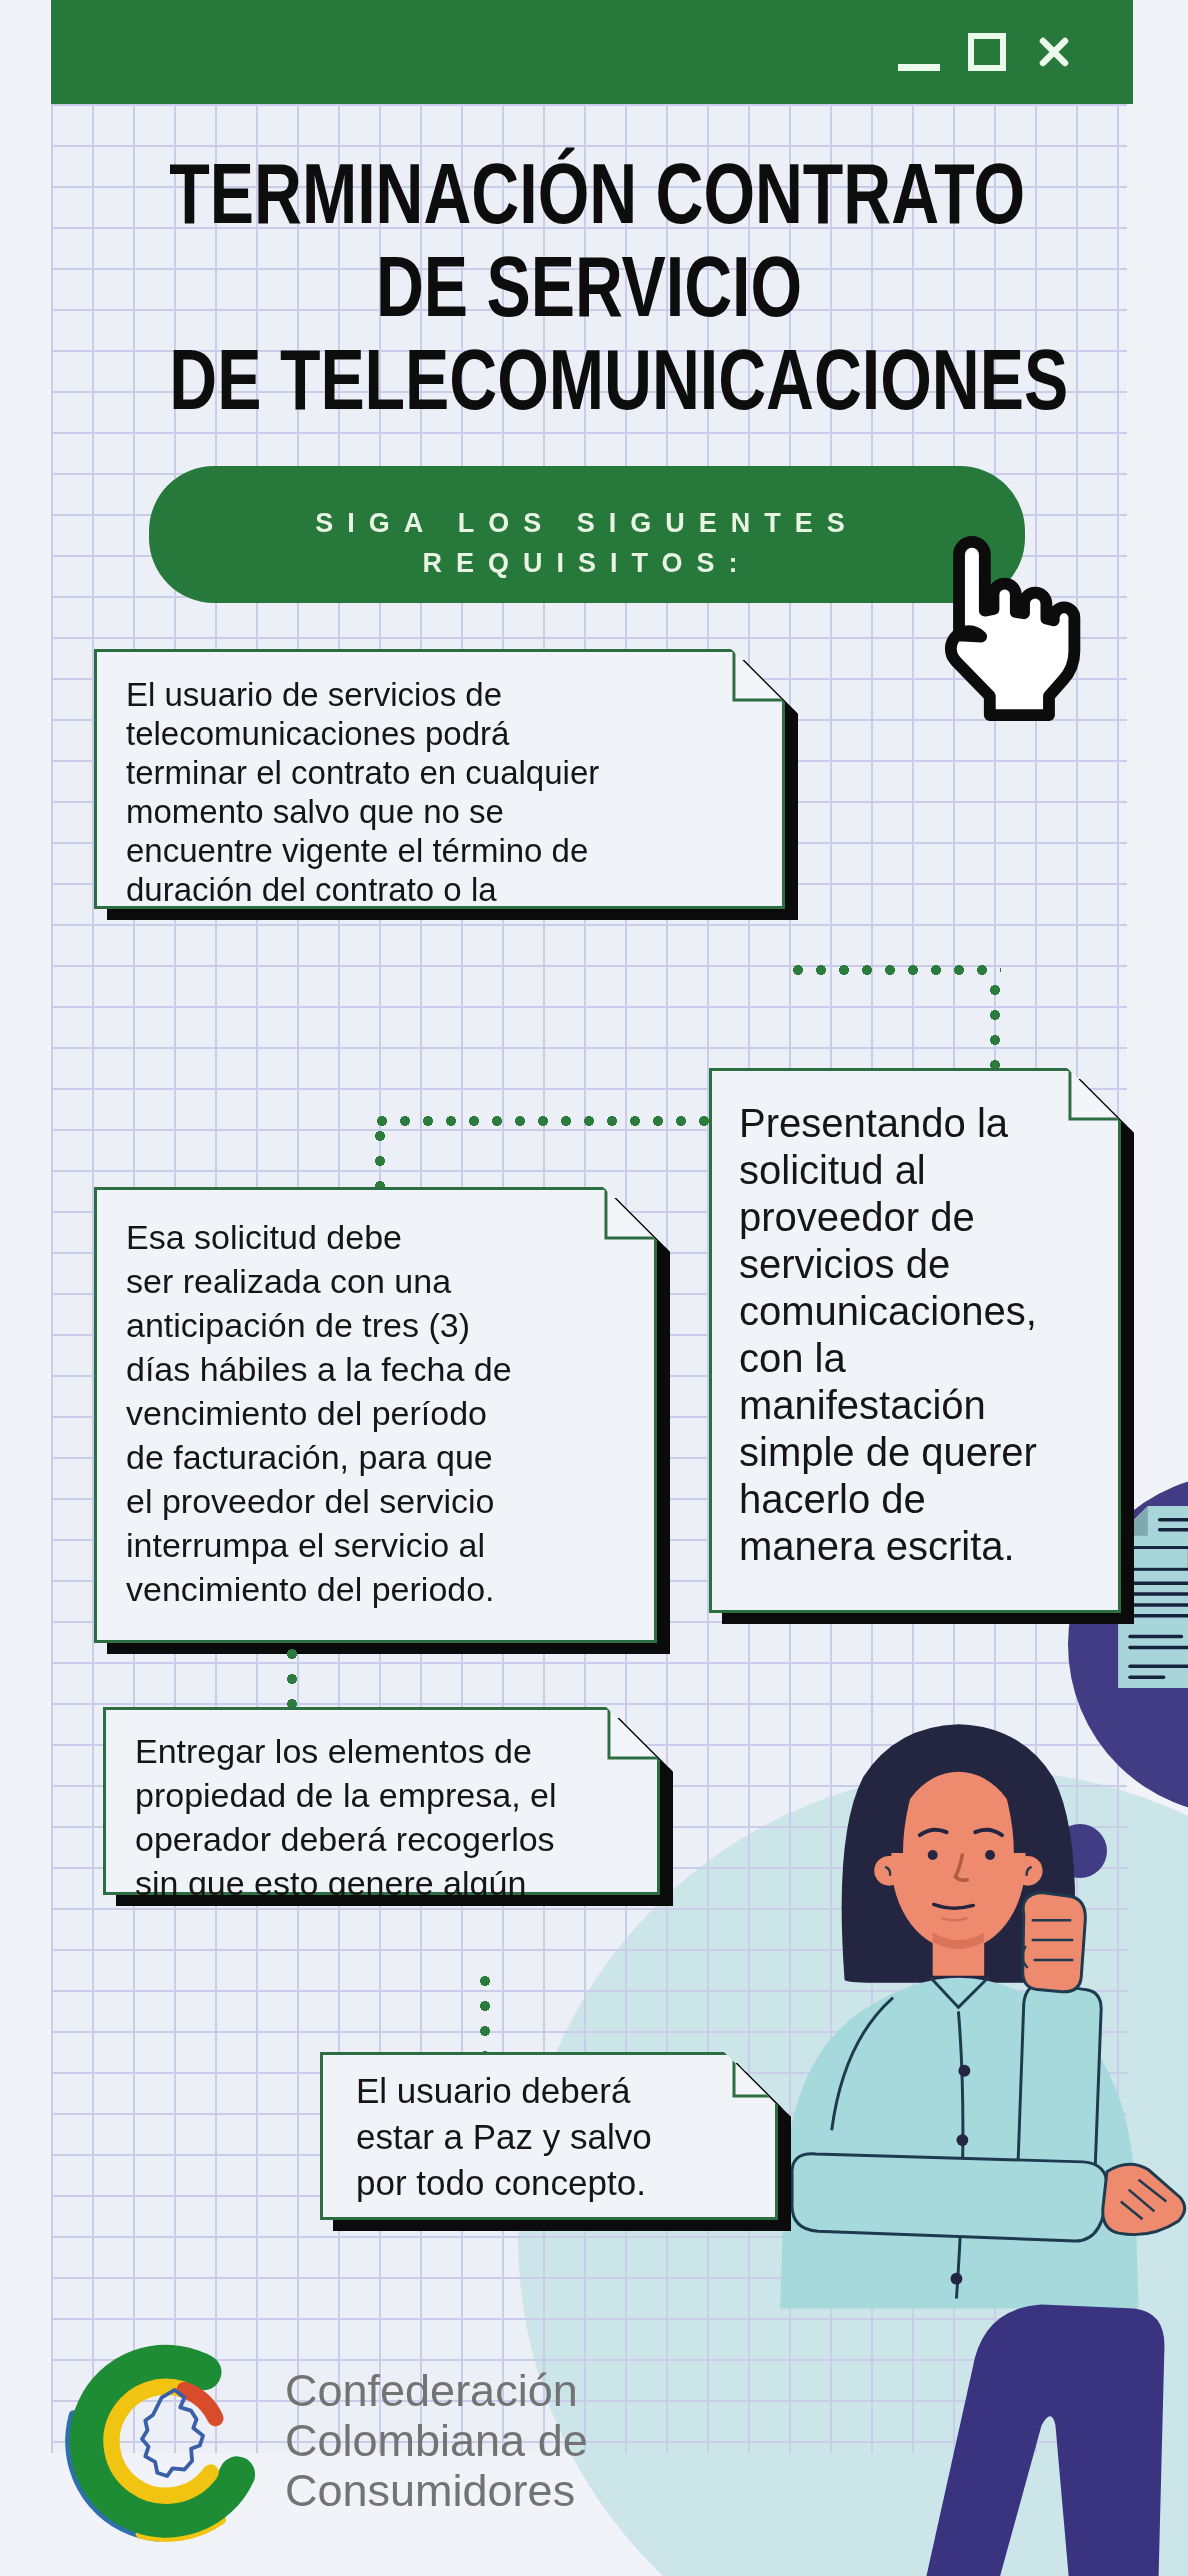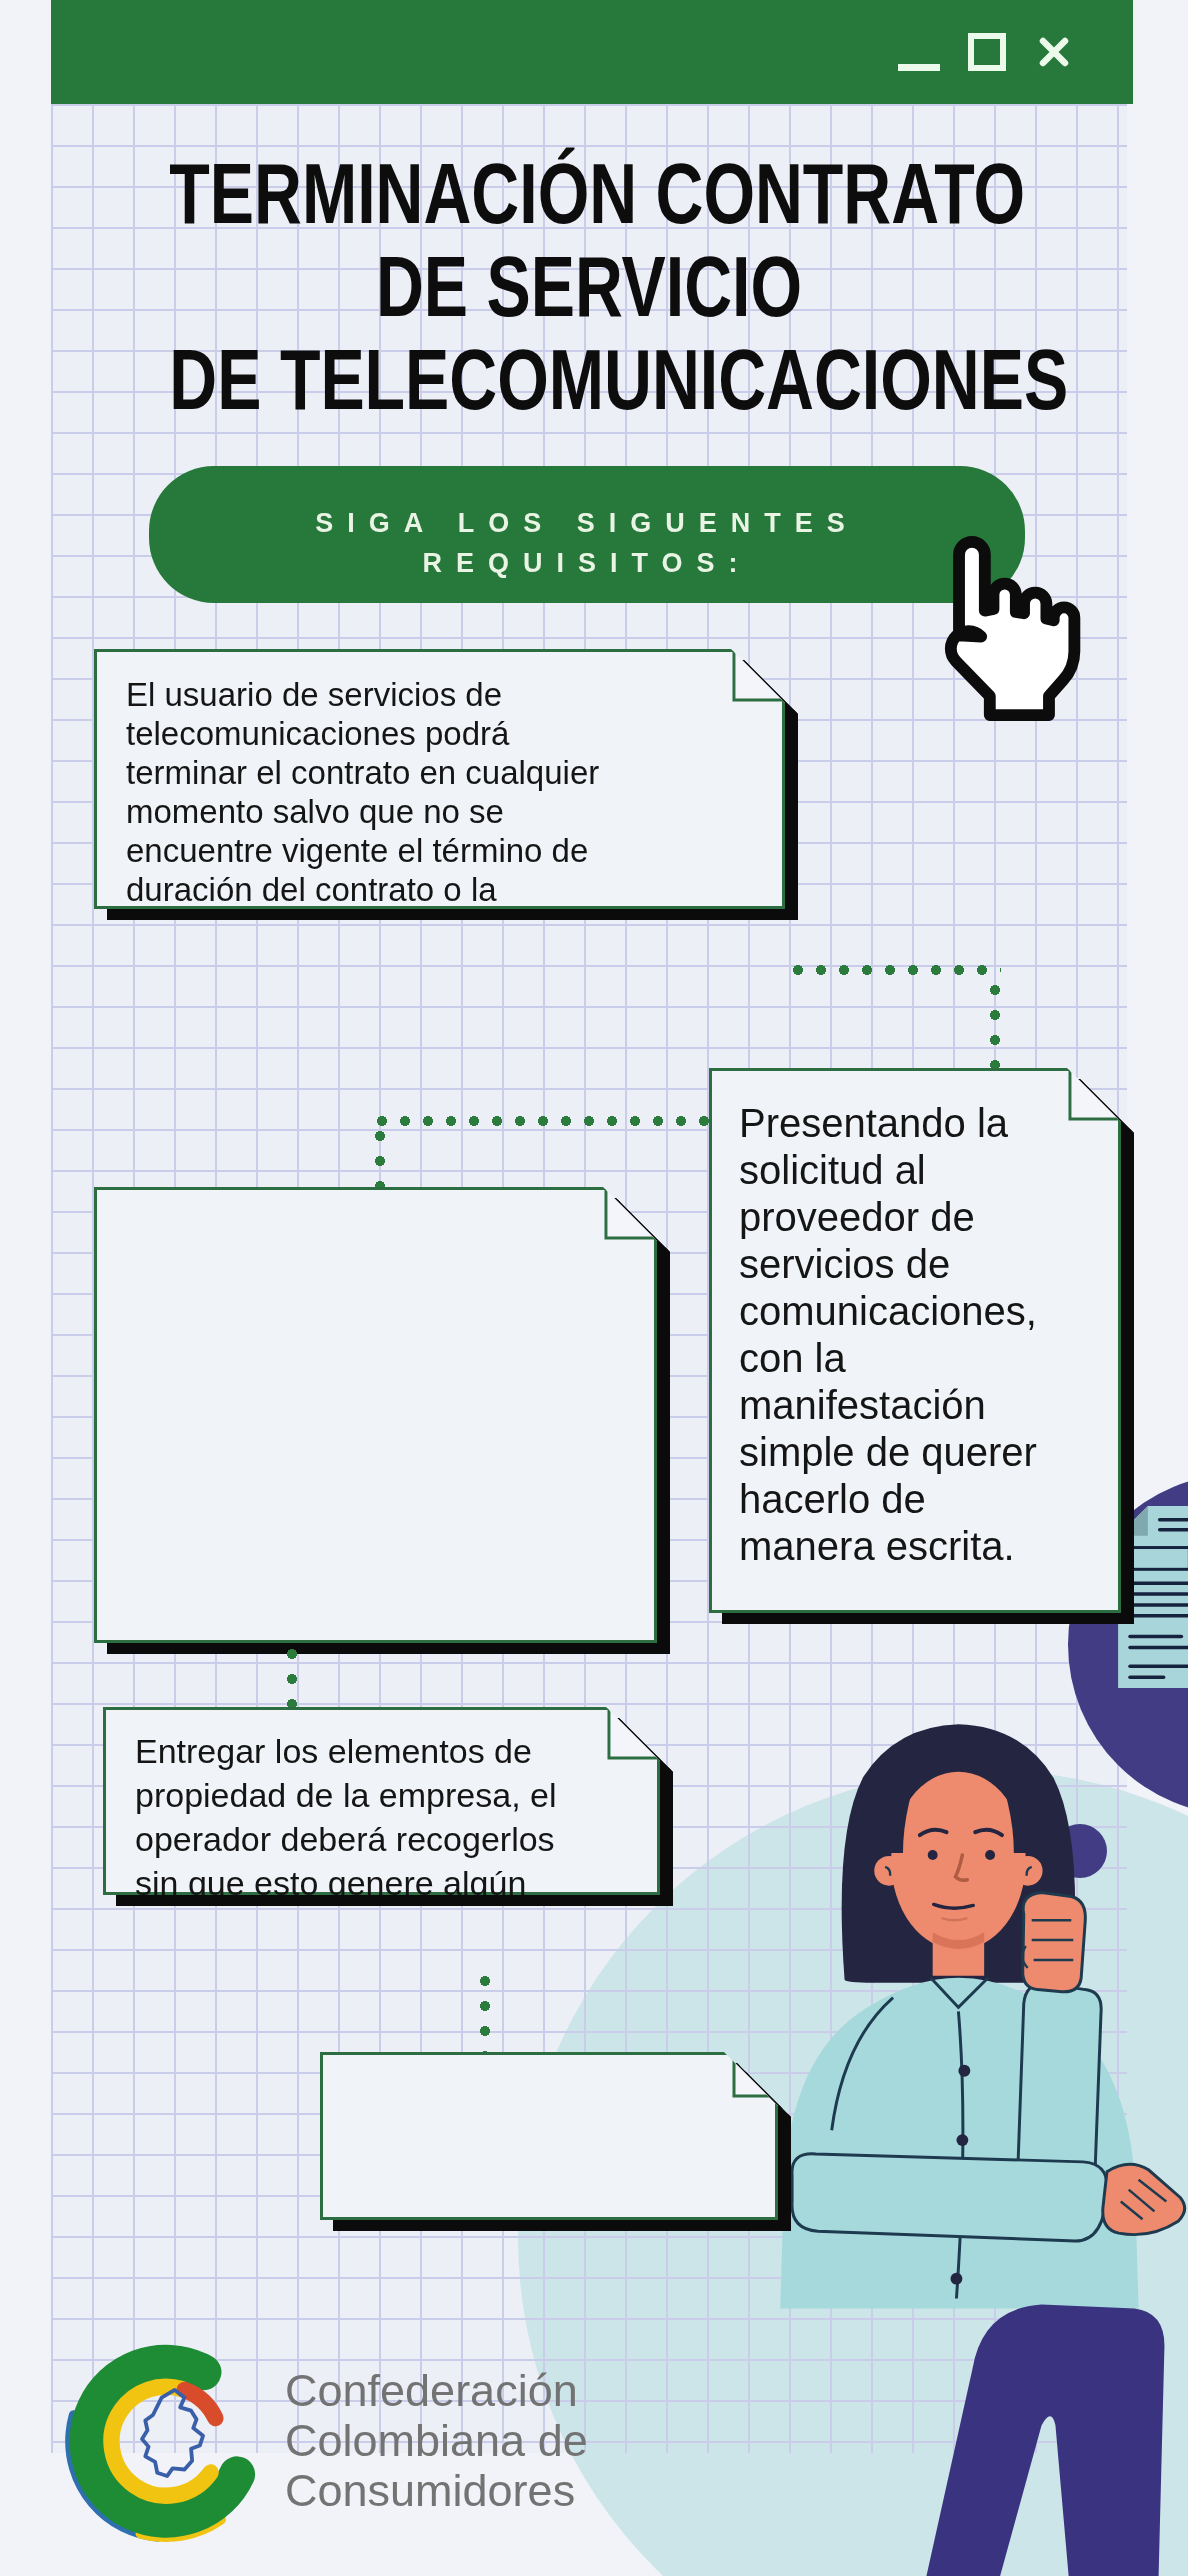--- a/index.html
+++ b/index.html
@@ -118,20 +118,29 @@
       <path d="M2 2 L55 55 L2 55 Z" fill="#F3F5FA" stroke="#2C6E41" stroke-width="3"></path>
       </svg>
   </div>
 </div>
 
 <div class="abs dots-h" style="left:375px;top:1114px;width:335px;"></div>
 <div class="abs dots-v" style="left:373px;top:1129px;height:59px;"></div>
 
 <div class="abs note-wrap" style="left:94px;top:1187px;">
   <div class="note" style="width:563px;height:456px;">
+    <div class="note-text" style="left:32px;top:28px;width:495px;font-size:34px;line-height:44px;">Esa solicitud debe
+ser realizada con una
+anticipación de tres (3)
+días hábiles a la fecha de
+vencimiento del período
+de facturación, para que
+el proveedor del servicio
+interrumpa el servicio al
+vencimiento del periodo.</div>
     <svg class="fold" width="56" height="56" viewBox="0 0 57 57">
       <path d="M2 2 L55 55 L2 55 Z" fill="#F3F5FA" stroke="#2C6E41" stroke-width="3"></path>
       </svg>
   </div>
 </div>
 
 <div class="abs dots-v" style="left:285px;top:1647px;height:61px;"></div>
 
 <div class="abs note-wrap" style="left:103px;top:1707px;">
   <div class="note" style="width:557px;height:188px;">
@@ -143,20 +152,23 @@
     <svg class="fold" width="56" height="56" viewBox="0 0 57 57">
       <path d="M2 2 L55 55 L2 55 Z" fill="#F3F5FA" stroke="#2C6E41" stroke-width="3"></path>
       </svg>
   </div>
 </div>
 
 <div class="abs dots-v" style="left:478px;top:1974px;height:79px;"></div>
 
 <div class="abs note-wrap" style="left:320px;top:2052px;">
   <div class="note" style="width:458px;height:168px;">
+    <div class="note-text" style="left:36px;top:16px;width:396px;font-size:35px;line-height:46px;">El usuario deberá
+estar a Paz y salvo
+por todo concepto.</div>
     <svg class="fold" width="49" height="49" viewBox="0 0 49 49">
       <path d="M2 2 L47 47 L2 47 Z" fill="#F3F5FA" stroke="#2C6E41" stroke-width="3"></path>
       </svg>
   </div>
 </div>
 
 <div class="abs purple-circle">
   <svg class="doc-svg" width="119" height="188" viewBox="0 0 120 190">
     <path d="M32 2 H114 V186 H2 V32 Z" fill="#A8D5DA"></path>
     <path d="M32 2 L32 32 L2 32 Z" fill="#7FA9AD"></path>

